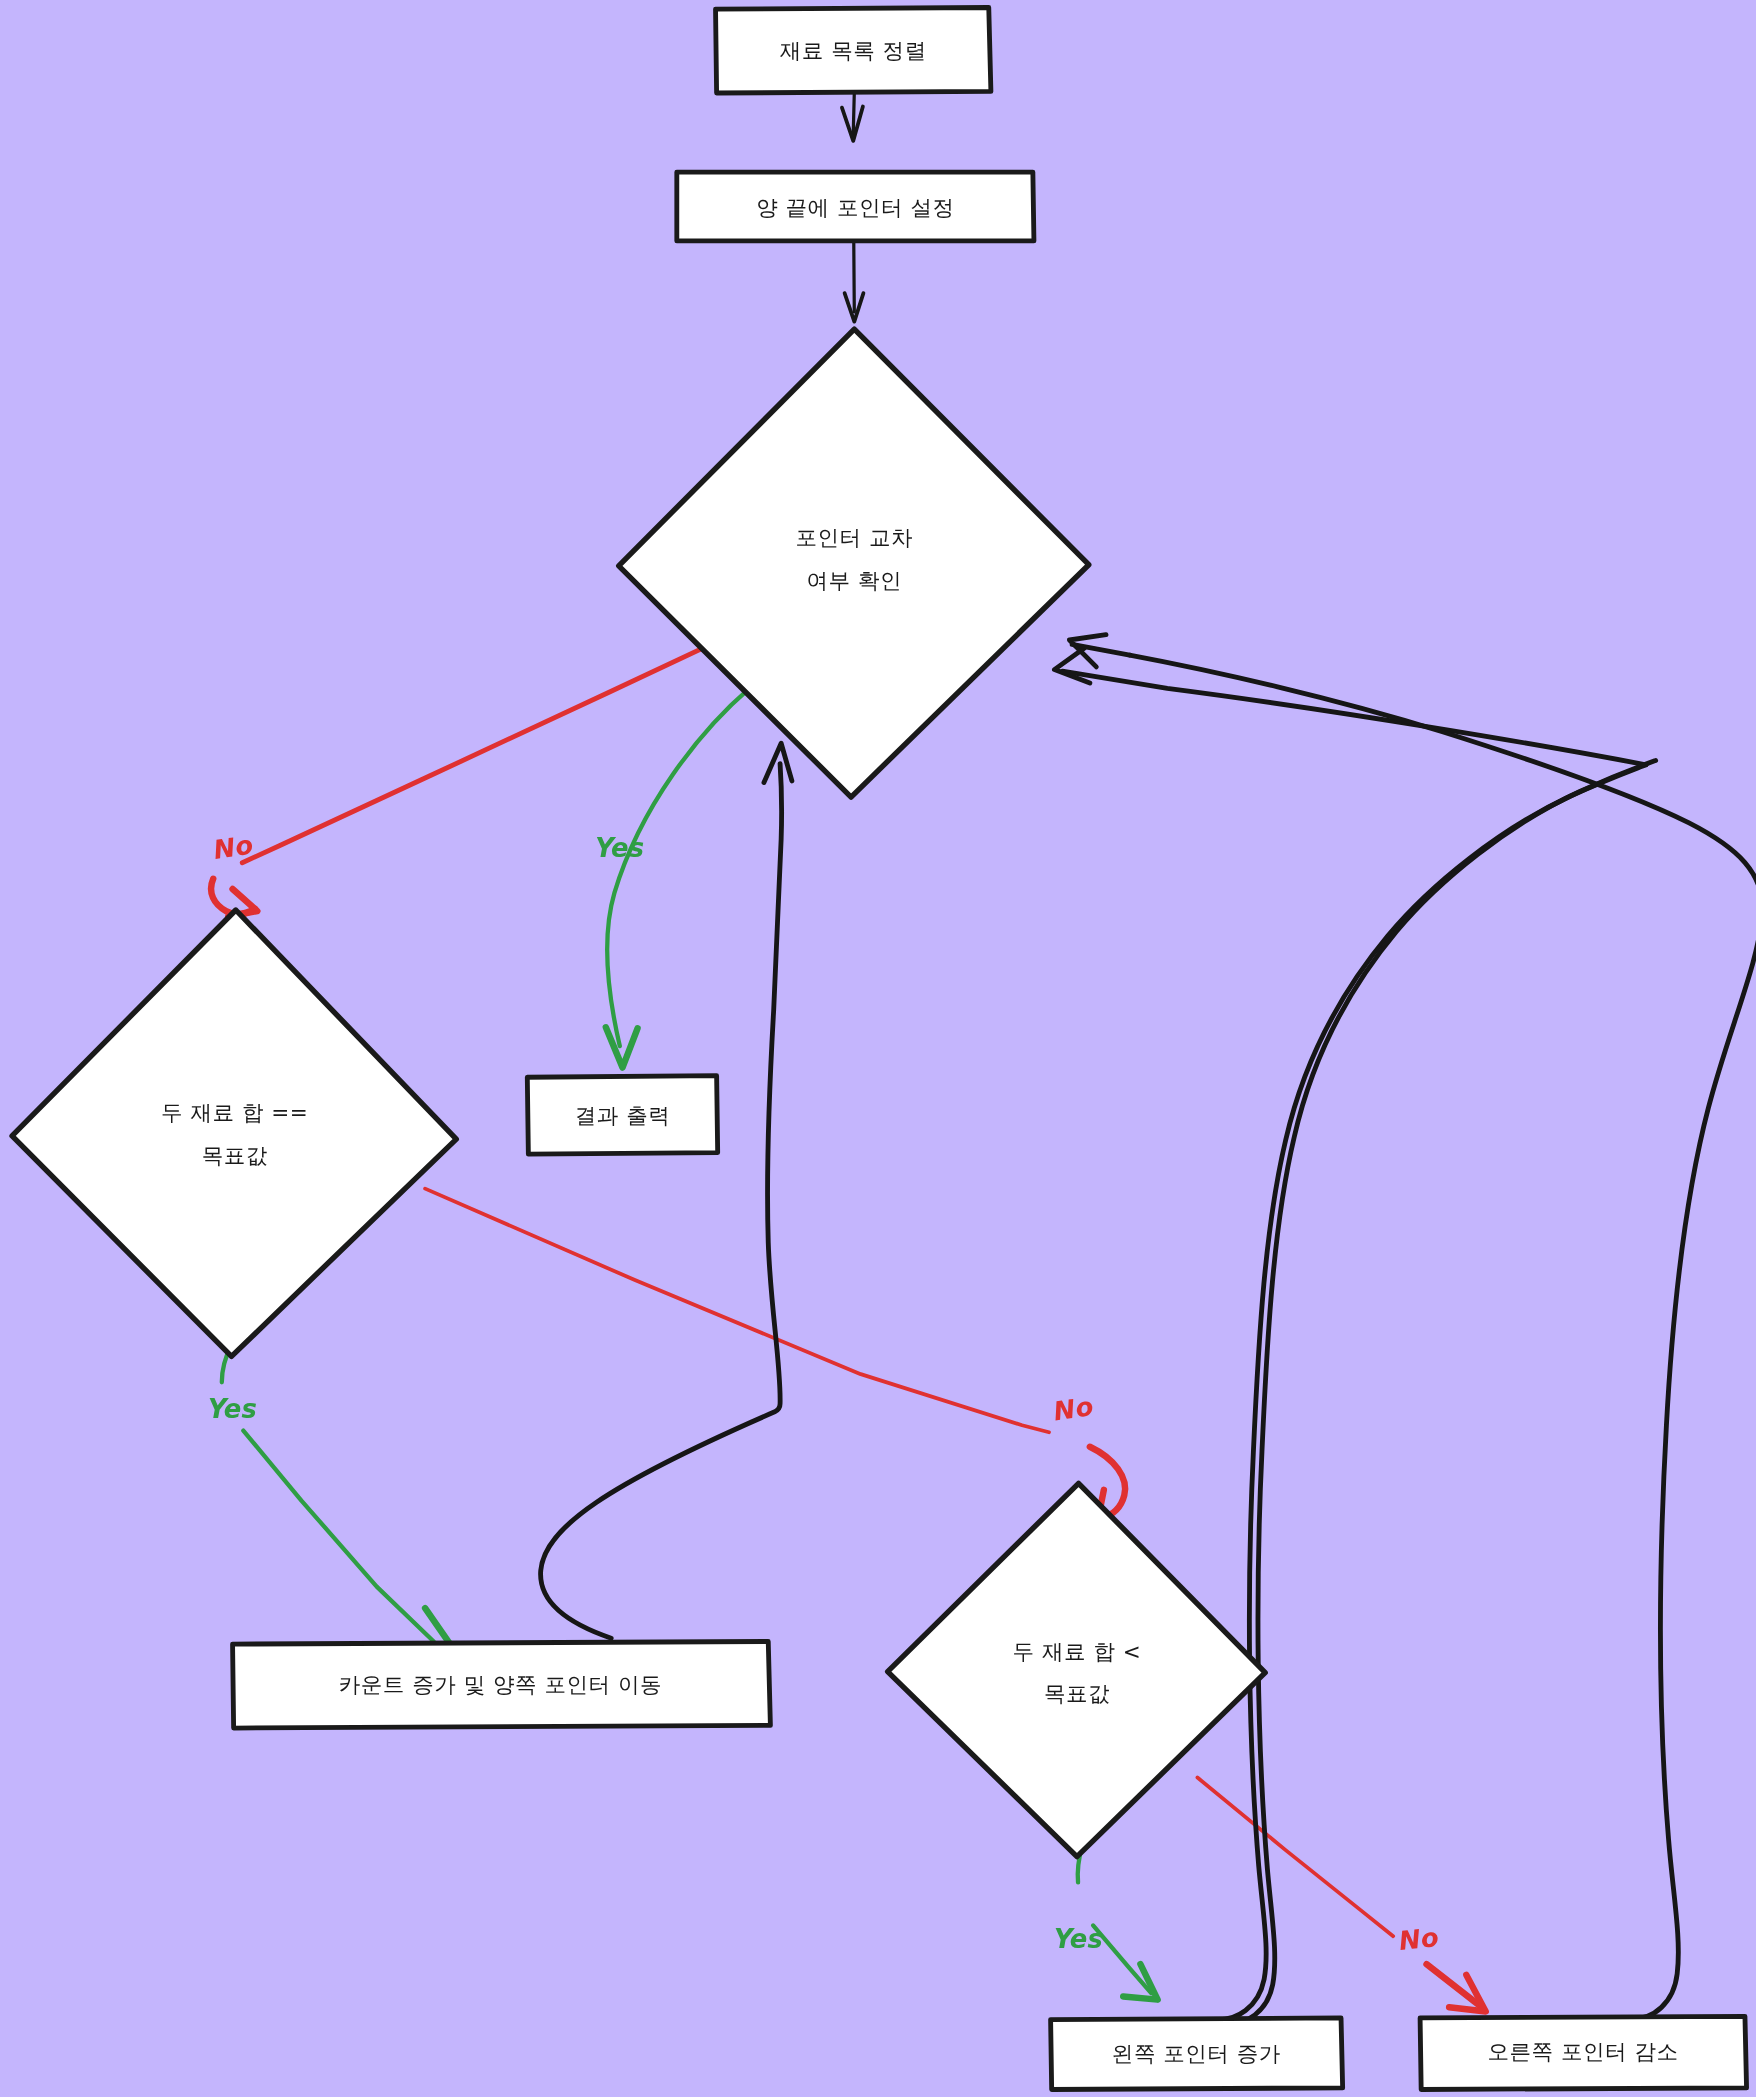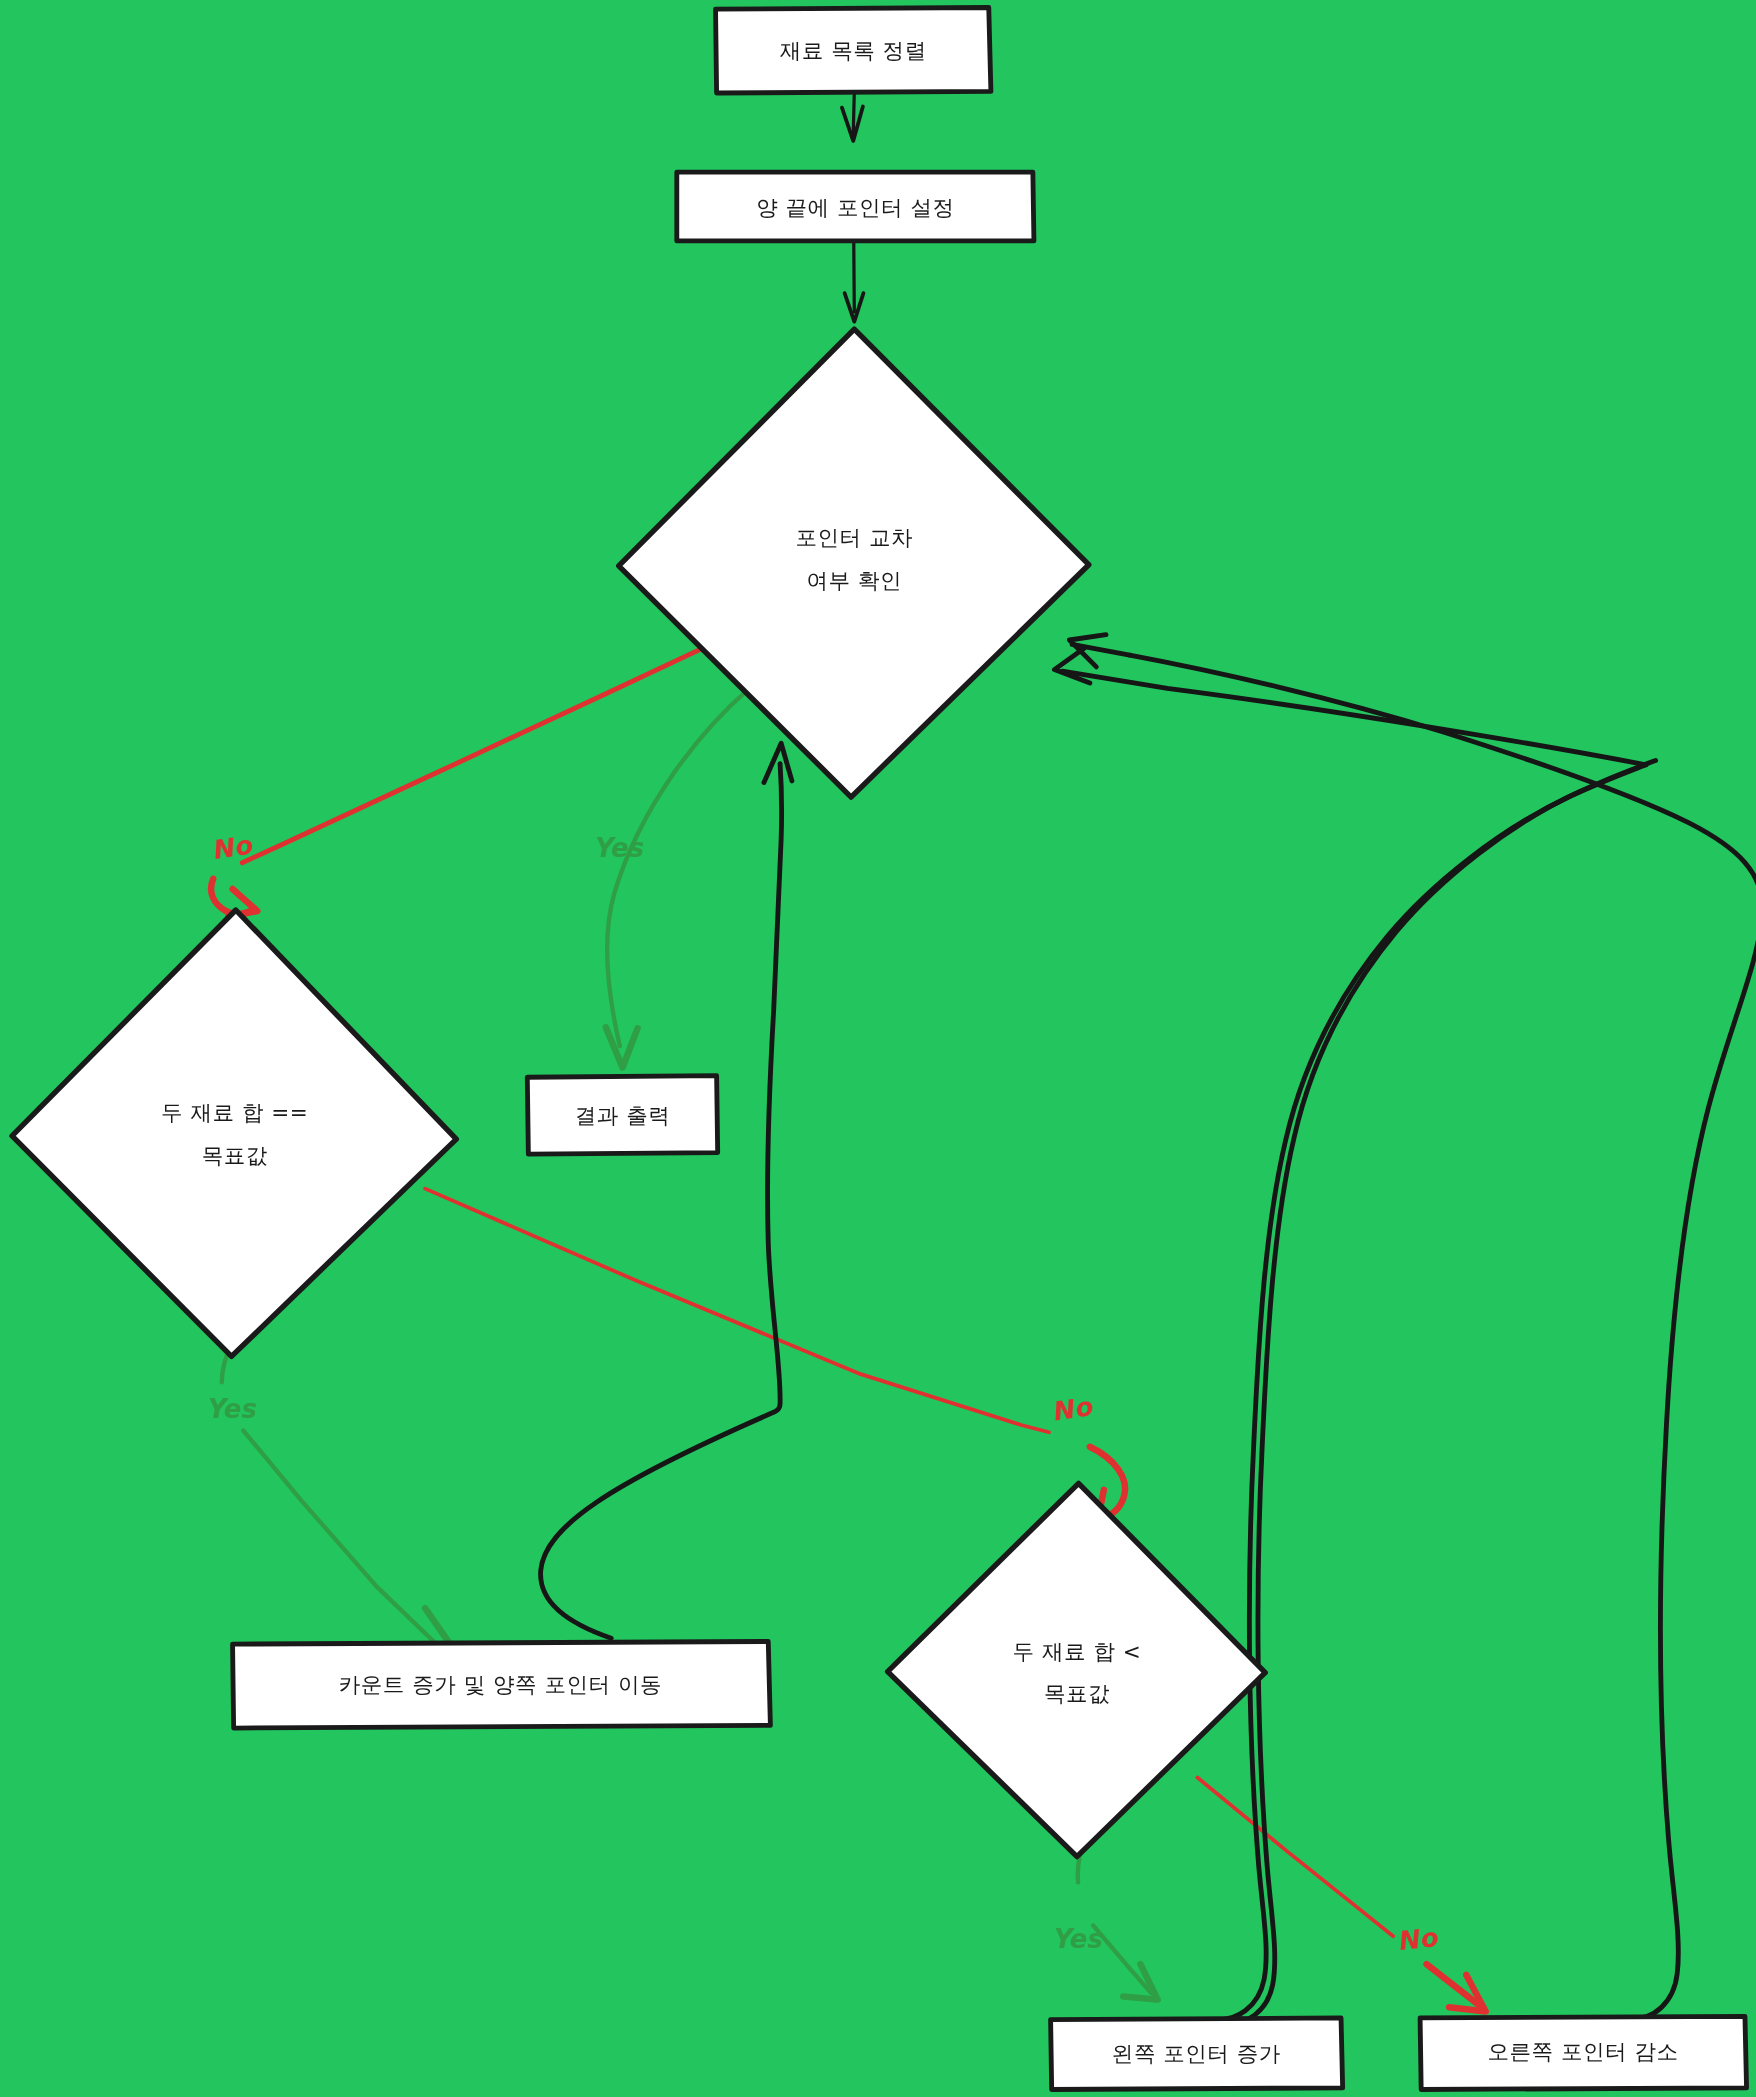--- a/index.html
+++ b/index.html
@@ -4,21 +4,21 @@
 <style>
   html, body {
     margin: 0;
     padding: 0;
     background: #ffffff;
   }
   #canvas-root {
     position: relative;
     width: 1757px;
     height: 2097px;
-    background: #22c55e;
+    background: #c4b5fd;
     overflow: hidden;
     font-family: "DejaVu Sans", sans-serif;
   }
   #flow-svg {
     position: absolute;
     top: 0;
     left: 0;
     width: 1757px;
     height: 2097px;
   }

